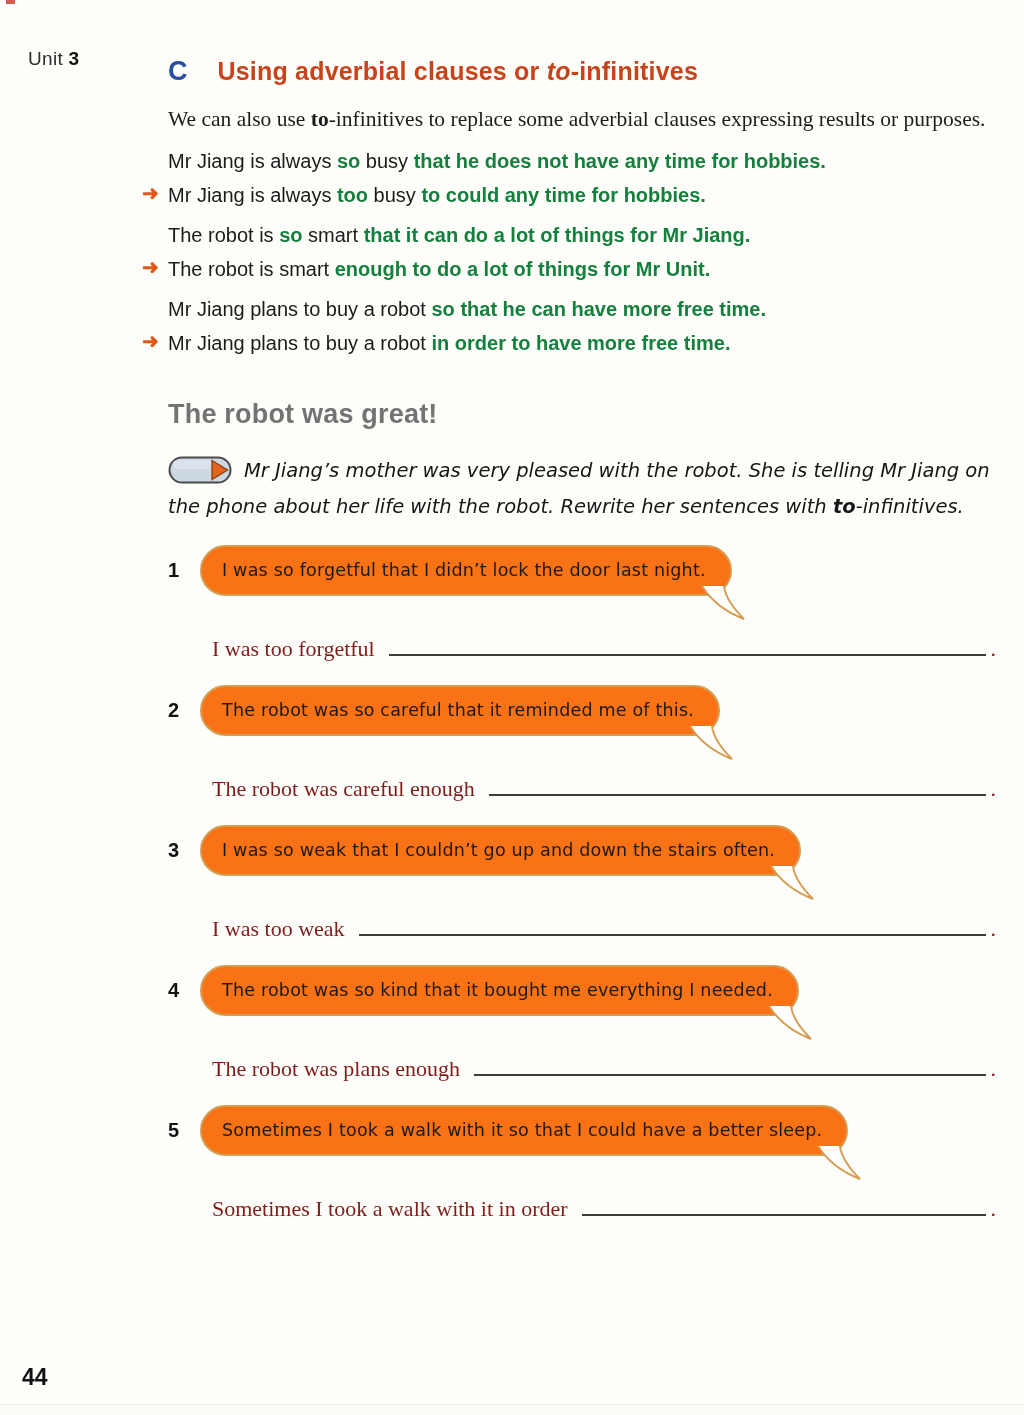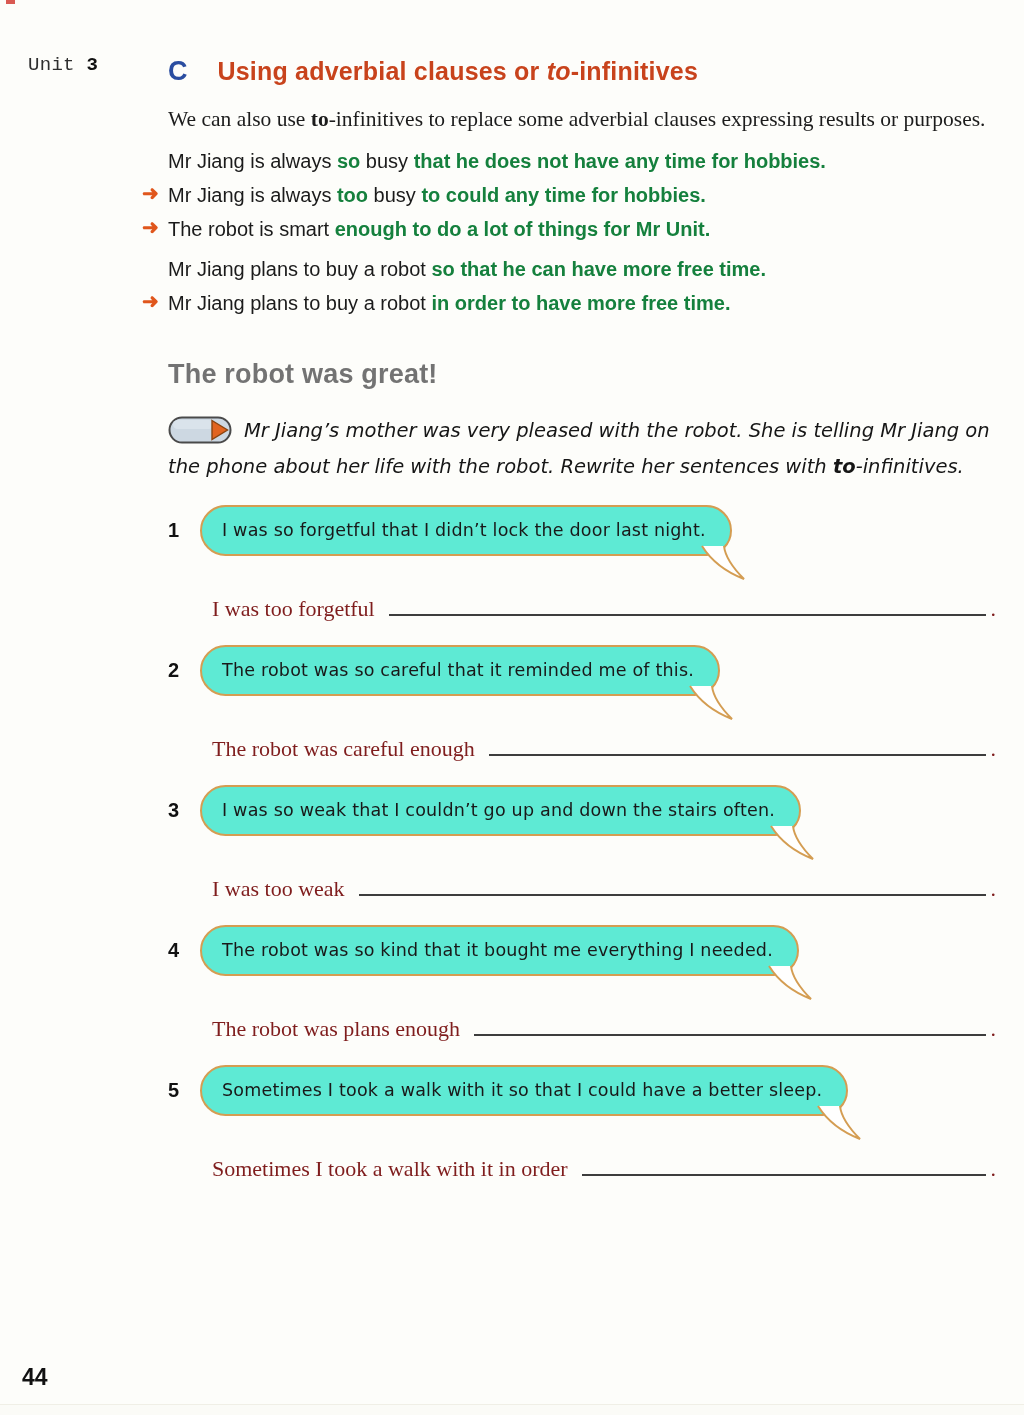--- a/index.html
+++ b/index.html
@@ -7,21 +7,21 @@
     width:1024px;height:1415px;
     background:#fdfdfa;
     font-family:"Liberation Sans", sans-serif;
     color:#1c1c1c;
     position:relative;
     overflow:hidden;
   }
   .scan-mark{position:absolute;left:6px;top:0;width:9px;height:4px;background:#d03028;opacity:.8;}
   .bottom-edge{position:absolute;left:0;bottom:0;width:100%;height:10px;border-top:1px solid #f0efe6;background:#fbfbf7;}
 
-  .unit{position:absolute;left:28px;top:54px;font-size:19px;color:#2e2e2e;letter-spacing:.3px;font-family:Liberation Mono, monospace;}
+  .unit{position:absolute;left:28px;top:48px;font-size:19px;color:#2e2e2e;letter-spacing:.3px;}
   .unit b{font-weight:700;color:#111;}
 
   .content{margin-left:168px;width:840px;padding-top:56px;}
 
   
   .section-head{display:flex;align-items:baseline;margin-bottom:18px;}
   .sec-letter{color:#2a4da0;font-weight:700;font-size:27px;margin-right:30px;}
   .sec-title{font-size:25px;font-weight:700;color:#c8431c;margin:0;letter-spacing:.2px;}
   .sec-title .it{font-style:italic;}
 
@@ -41,21 +41,21 @@
   .instructions{font-family:"DejaVu Sans", sans-serif;font-style:italic;font-size:19.5px;line-height:1.5;max-width:836px;margin-bottom:24px;color:#161616;}
   .instructions .b{font-weight:700;}
   .audio-icon{display:inline-block;vertical-align:-7px;margin-right:12px;}
 
   
   .item{position:relative;padding-left:32px;margin-top:22px;min-height:118px;}
   .item-number{position:absolute;left:0;top:14px;font-weight:700;font-size:20px;color:#111;}
   .bubble{
     position:relative;display:inline-block;
     border:2px solid #d49d52;border-radius:28px;
-    background:#5eead4;
+    background:#f97316;
     padding:13px 24px 14px 20px;
     font-family:"DejaVu Sans", sans-serif;
     font-size:17.5px;letter-spacing:.2px;color:#191919;
     white-space:nowrap;
   }
   .tail{position:absolute;right:-18px;bottom:-28px;}
   .answer{display:flex;align-items:baseline;margin:36px 12px 0 12px;font-family:"Liberation Serif", serif;font-size:22px;color:#7f1d1d;}
   .blank{flex:1;border-bottom:2px solid #3d3d3d;height:1em;margin-left:14px;margin-right:5px;}
   .punct{font-family:"Liberation Serif", serif;font-size:22px;}
 
@@ -76,20 +76,21 @@
   </div>
 
   <p class="intro"><span>We can also use </span><span class="b">to</span><span>-infinitives to replace some adverbial clauses expressing results or purposes.</span></p>
 
   <div class="examples">
 
     <div class="ex-line"><span>Mr Jiang is always </span><span class="b">so</span><span> busy </span><span class="b">that he does not have any time for hobbies.</span></div>
 
     <div class="ex-line"><span class="ex-arrow">➜</span><span>Mr Jiang is always </span><span class="b">too</span><span> busy </span><span class="b">to could any time for hobbies.</span></div>
 
+    <div class="ex-line ex-pair-gap"><span>The robot is </span><span class="b">so</span><span> smart </span><span class="b">that it can do a lot of things for Mr Jiang.</span></div>
 
     <div class="ex-line"><span class="ex-arrow">➜</span><span>The robot is smart </span><span class="b">enough to do a lot of things for Mr Unit.</span></div>
 
     <div class="ex-line ex-pair-gap"><span>Mr Jiang plans to buy a robot </span><span class="b">so that he can have more free time.</span></div>
 
     <div class="ex-line"><span class="ex-arrow">➜</span><span>Mr Jiang plans to buy a robot </span><span class="b">in order to have more free time.</span></div>
 
   </div>
 
   <h2 class="activity-title">The robot was great!</h2>

